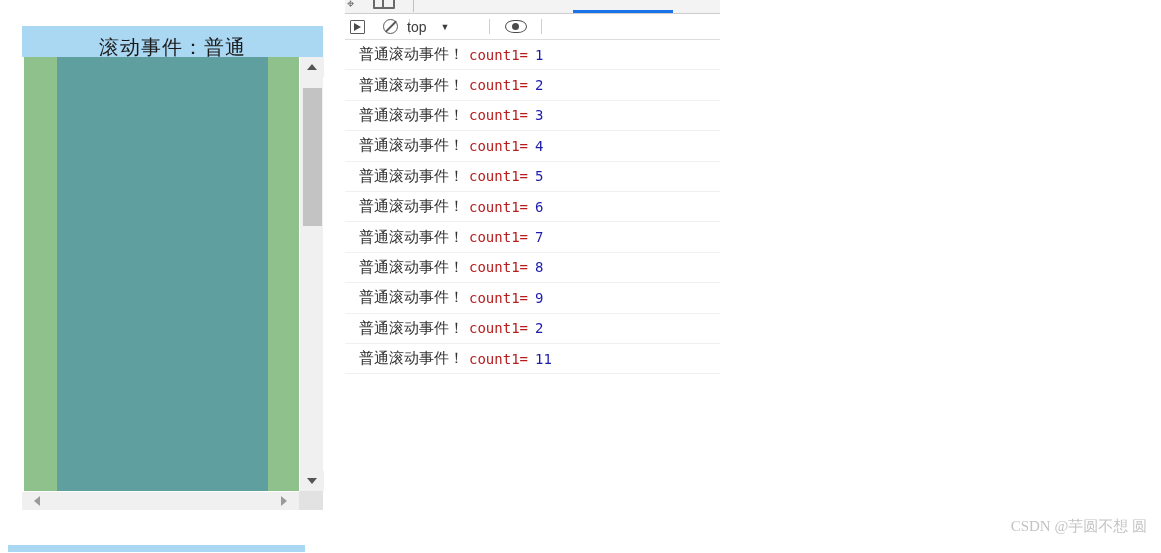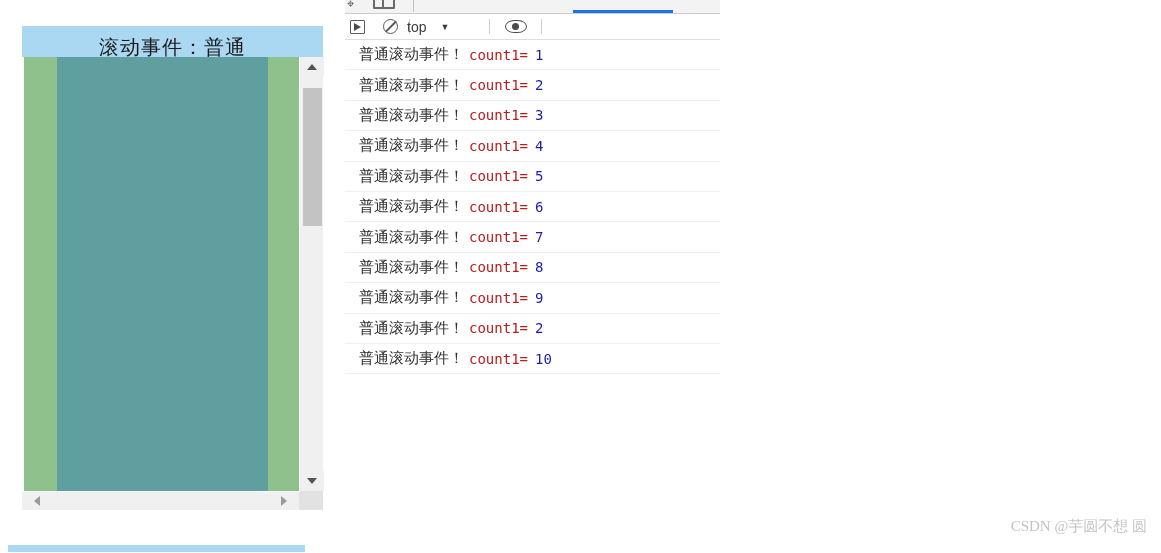--- a/index.html
+++ b/index.html
@@ -494,18 +494,18 @@
         <span class="log-num">9</span>
       </div>
       <div class="log-row">
         <span class="log-msg">普通滚动事件！</span>
         <span class="log-var">count1=</span>
         <span class="log-num">2</span>
       </div>
       <div class="log-row">
         <span class="log-msg">普通滚动事件！</span>
         <span class="log-var">count1=</span>
-        <span class="log-num">10</span>
+        <span class="log-num">11</span>
       </div>
     </div>
 </div>
 
 <div id="watermark">CSDN @芋圆不想 圆</div>
 
 </body></html>

